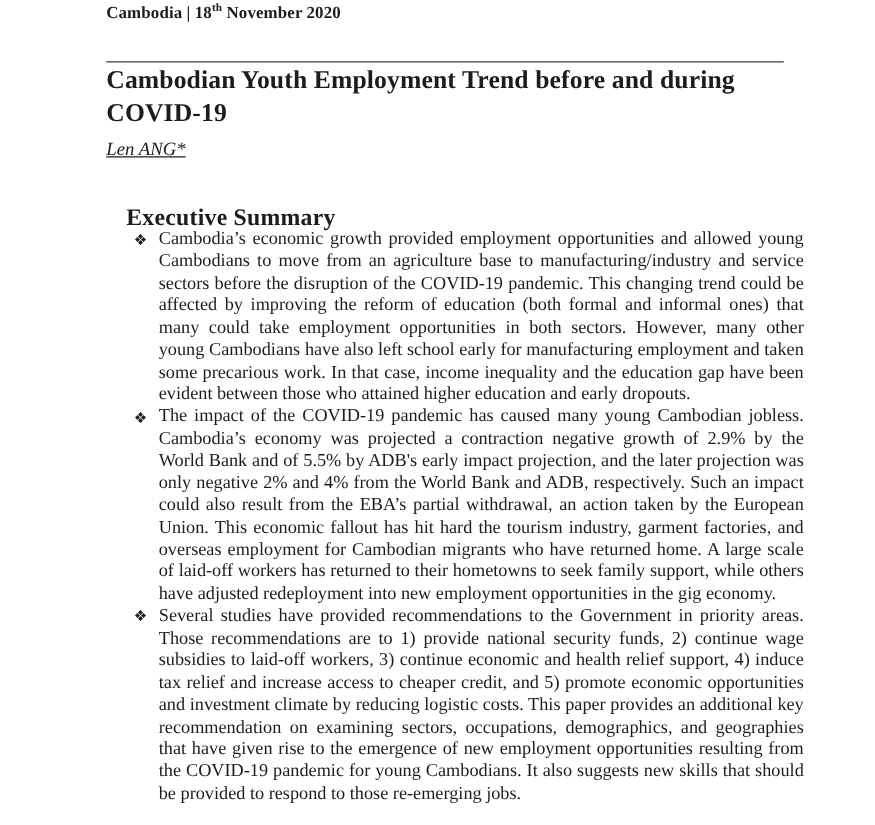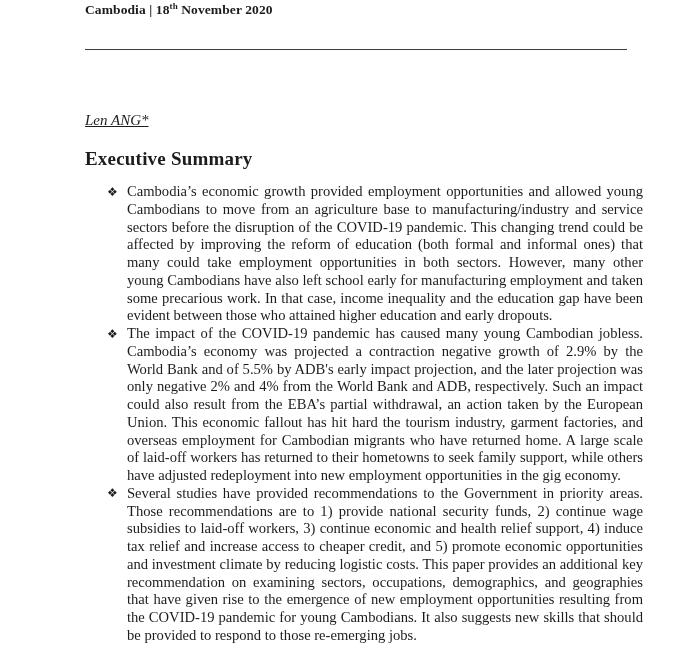--- a/index.html
+++ b/index.html
@@ -98,24 +98,25 @@
 <body>
 
 <div class="page">
 
   <div class="masthead">
     <span>Cambodia | 18</span><sup>th</sup><span> November 2020</span>
   </div>
 
   <div class="rule"></div>
 
+  <h1 class="title" style="margin:0;">Cambodian Youth Employment Trend before and during COVID-19</h1>
 
   <div class="author">Len ANG*</div>
 
-  <h2 class="section-heading" style="margin:0;">Executive Summary</h2>
+  <h2 class="section-heading" style="margin:16px;">Executive Summary</h2>
 
   <ul class="bullet-list">
     <li class="bullet-item">
       <span class="bullet-marker">❖</span>
       <span>Cambodia’s economic growth provided employment opportunities and allowed young Cambodians to move from an agriculture base to manufacturing/industry and service sectors before the disruption of the COVID-19 pandemic. This changing trend could be affected by improving the reform of education (both formal and informal ones) that many could take employment opportunities in both sectors. However, many other young Cambodians have also left school early for manufacturing employment and taken some precarious work. In that case, income inequality and the education gap have been evident between those who attained higher education and early dropouts.</span>
     </li>
     <li class="bullet-item">
       <span class="bullet-marker">❖</span>
       <span>The impact of the COVID-19 pandemic has caused many young Cambodian jobless. Cambodia’s economy was projected a contraction negative growth of 2.9% by the World Bank and of 5.5% by ADB's early impact projection, and the later projection was only negative 2% and 4% from the World Bank and ADB, respectively. Such an impact could also result from the EBA’s partial withdrawal, an action taken by the European Union. This economic fallout has hit hard the tourism industry, garment factories, and overseas employment for Cambodian migrants who have returned home. A large scale of laid-off workers has returned to their hometowns to seek family support, while others have adjusted redeployment into new employment opportunities in the gig economy.</span>
     </li>

